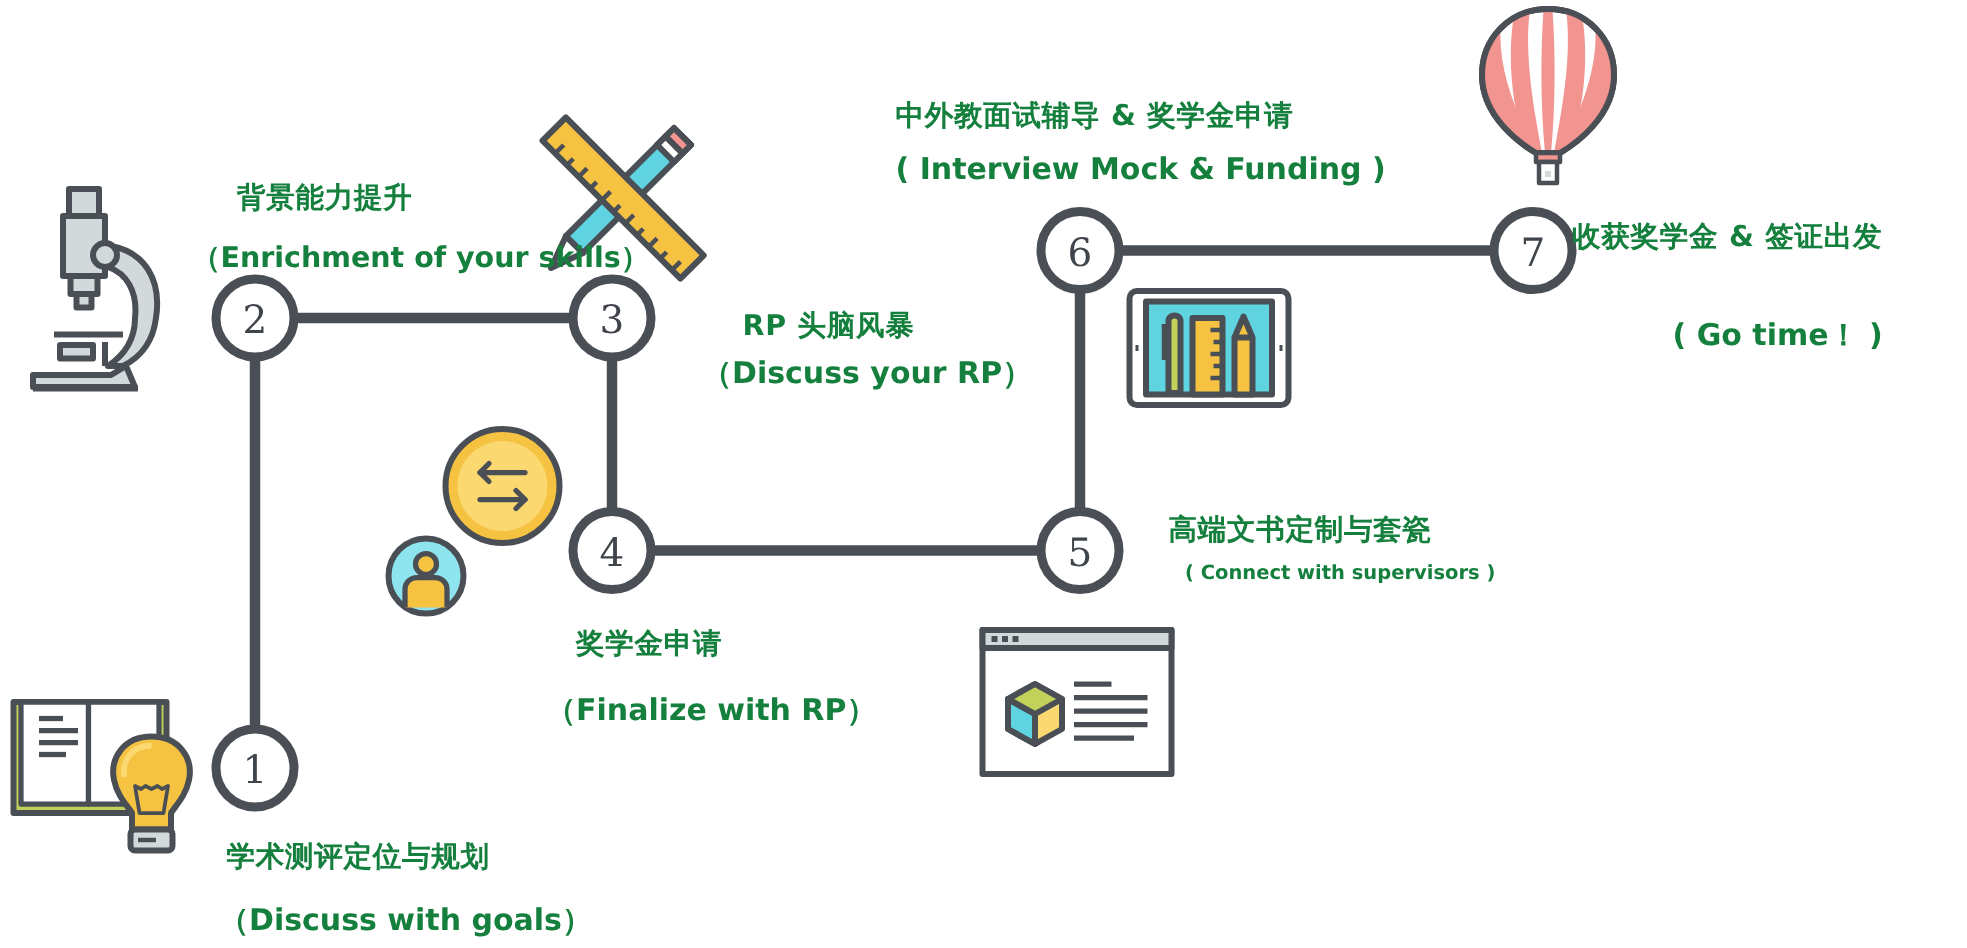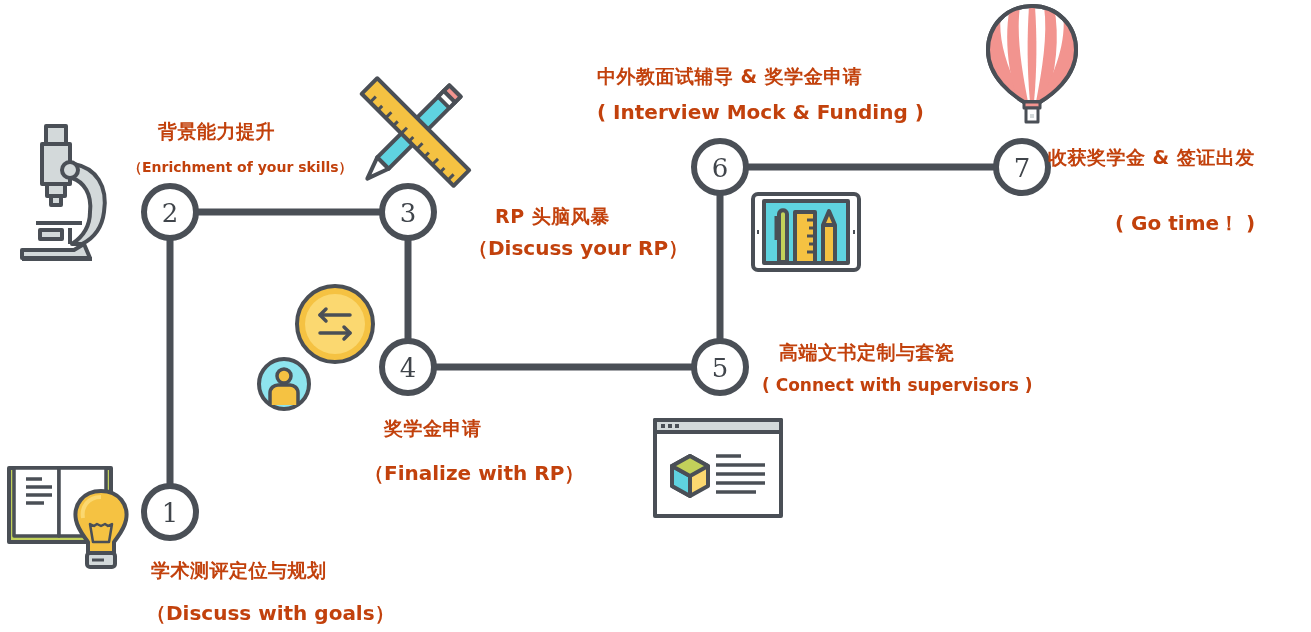--- a/index.html
+++ b/index.html
@@ -1,22 +1,22 @@
 <!DOCTYPE html>
 <html><head>
 <meta charset="utf-8">
 <style>
   html, body { margin:0; padding:0; background:#ffffff; }
   body { width:1311px; height:632px; position:relative; overflow:hidden;
          font-family:"DejaVu Sans","Liberation Sans",sans-serif; color:#3d4248; }
   #diagram { position:absolute; left:0; top:0; width:1311px; height:632px; }
-  .label { position:absolute; white-space:nowrap; font-weight:bold; color:#c2410c; }
+  .label { position:absolute; white-space:nowrap; font-weight:bold; color:#15803d; }
   .zh { font-size:19px; letter-spacing:0.5px; }
   .en { font-size:20px; }
-  .en-small { font-size:14px; }
+  .en-small { font-size:19px; }
   .node-num { font-family:"DejaVu Serif","Liberation Serif",serif; font-size:26px; fill:#40454b; }
 </style>
 </head>
 <body>
 
 <svg id="diagram" viewBox="0 0 1311 632" xmlns="http://www.w3.org/2000/svg">
 
   <g stroke="#4a4f56" stroke-width="7" fill="none" stroke-linecap="butt">
     <line x1="170" y1="486" x2="170" y2="238"></line>
     <line x1="196" y1="212" x2="382" y2="212"></line>
@@ -193,19 +193,19 @@
 <div class="label zh" style="left:158px; top:119px;">背景能力提升</div>
 <div class="label en-small" style="left:128px; top:159px;">（Enrichment of your skills）</div>
 
 <div class="label zh" style="left:495px; top:204px;">RP 头脑风暴</div>
 <div class="label en" style="left:468px; top:235px;">（Discuss your RP）</div>
 
 <div class="label zh" style="left:384px; top:416px;">奖学金申请</div>
 <div class="label en" style="left:364px; top:460px;">（Finalize with RP）</div>
 
 <div class="label zh" style="left:779px; top:340px;">高端文书定制与套瓷</div>
-<div class="label en-small" style="left:762px; top:375px; font-size:17px;">( Connect with supervisors )</div>
+<div class="label en-small" style="left:790px; top:375px; font-size:13px;">( Connect with supervisors )</div>
 
 <div class="label zh" style="left:597px; top:64px;">中外教面试辅导 &amp; 奖学金申请</div>
 <div class="label en" style="left:597px; top:100px;">( Interview Mock &amp; Funding )</div>
 
 <div class="label zh" style="left:1048px; top:145px;">收获奖学金 &amp; 签证出发</div>
 <div class="label en" style="left:1115px; top:182px;margin-top:28px;">( Go time！ )</div>
 
 </body></html>

